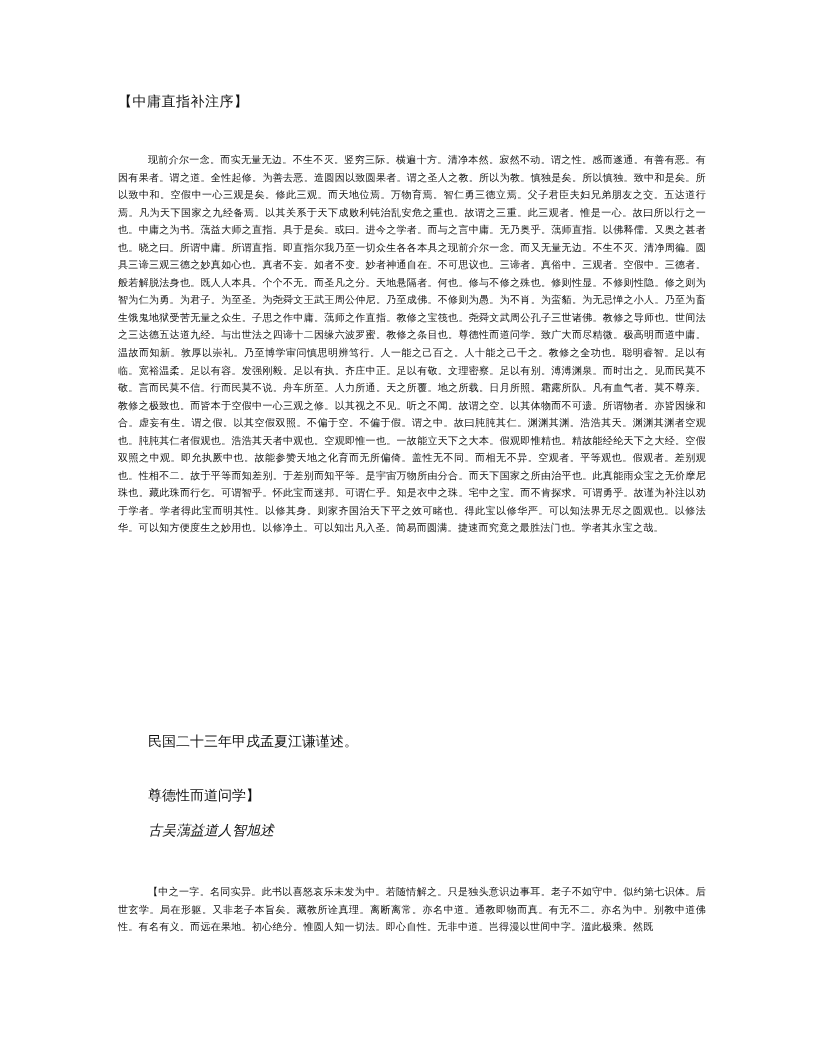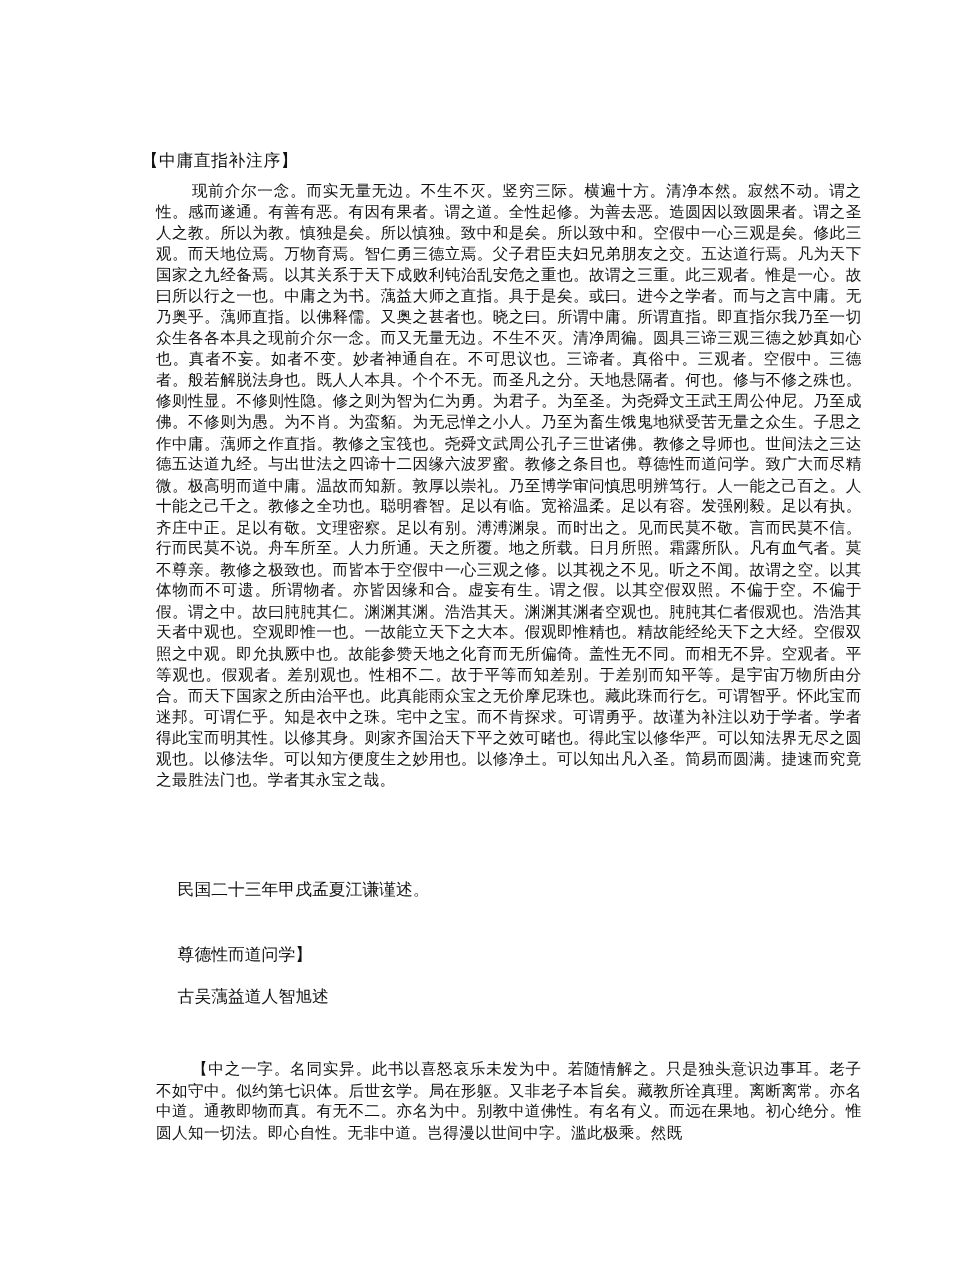--- a/index.html
+++ b/index.html
@@ -1,25 +1,25 @@
 <!DOCTYPE html>
 <html><head>
 <meta charset="utf-8">
 <style>
   html, body { margin: 0; padding: 0; background: #ffffff; }
   body { width: 816px; height: 1056px; position: relative; overflow: hidden;
          font-family: "DejaVu Serif", "Liberation Serif", serif; color: #111; }
   .page { position: absolute; left: 118px; top: 0; width: 588px; }
-  .title { position: absolute; top: 93px; left: 0; font-size: 14px; letter-spacing: 0.5px; white-space: nowrap; margin-top: 32px; }
-  .para { position: absolute; left: 12px; width: 588px; font-size: 13px; line-height: 17.55px;
+  .title { position: absolute; top: 93px; left: 0; font-size: 14px; letter-spacing: 0.5px; white-space: nowrap; }
+  .para { position: absolute; left: 0; width: 588px; font-size: 10px; line-height: 17.55px;
           text-align: justify; text-indent: 30px; letter-spacing: 0.3px; word-break: break-all; }
   .p1 { top: 151px; }
   .sig { position: absolute; top: 733px; left: 30px; font-size: 14px; white-space: nowrap; font-family: Liberation Serif, serif; }
   .h2 { position: absolute; top: 787px; left: 30px; font-size: 14px; white-space: nowrap; }
-  .author { position: absolute; top: 822px; left: 30px; font-size: 14px; white-space: nowrap; }
+  .author { position: absolute; top: 822px; left: 30px; font-size: 14px; white-space: nowrap; font-style: italic; }
   .p2 { top: 883px; text-indent: 30px; }
 </style>
 </head>
 <body>
 
 <div class="page">
   <div class="title">【中庸直指补注序】</div>
   <div class="para p1">现前介尔一念。而实无量无边。不生不灭。竖穷三际。横遍十方。清净本然。寂然不动。谓之性。感而遂通。有善有恶。有因有果者。谓之道。全性起修。为善去恶。造圆因以致圆果者。谓之圣人之教。所以为教。慎独是矣。所以慎独。致中和是矣。所以致中和。空假中一心三观是矣。修此三观。而天地位焉。万物育焉。智仁勇三德立焉。父子君臣夫妇兄弟朋友之交。五达道行焉。凡为天下国家之九经备焉。以其关系于天下成败利钝治乱安危之重也。故谓之三重。此三观者。惟是一心。故曰所以行之一也。中庸之为书。蕅益大师之直指。具于是矣。或曰。进今之学者。而与之言中庸。无乃奥乎。蕅师直指。以佛释儒。又奥之甚者也。晓之曰。所谓中庸。所谓直指。即直指尔我乃至一切众生各各本具之现前介尔一念。而又无量无边。不生不灭。清净周徧。圆具三谛三观三德之妙真如心也。真者不妄。如者不变。妙者神通自在。不可思议也。三谛者。真俗中。三观者。空假中。三德者。般若解脱法身也。既人人本具。个个不无。而圣凡之分。天地悬隔者。何也。修与不修之殊也。修则性显。不修则性隐。修之则为智为仁为勇。为君子。为至圣。为尧舜文王武王周公仲尼。乃至成佛。不修则为愚。为不肖。为蛮貊。为无忌惮之小人。乃至为畜生饿鬼地狱受苦无量之众生。子思之作中庸。蕅师之作直指。教修之宝筏也。尧舜文武周公孔子三世诸佛。教修之导师也。世间法之三达德五达道九经。与出世法之四谛十二因缘六波罗蜜。教修之条目也。尊德性而道问学。致广大而尽精微。极高明而道中庸。温故而知新。敦厚以崇礼。乃至博学审问慎思明辨笃行。人一能之己百之。人十能之己千之。教修之全功也。聪明睿智。足以有临。宽裕温柔。足以有容。发强刚毅。足以有执。齐庄中正。足以有敬。文理密察。足以有别。溥溥渊泉。而时出之。见而民莫不敬。言而民莫不信。行而民莫不说。舟车所至。人力所通。天之所覆。地之所载。日月所照。霜露所队。凡有血气者。莫不尊亲。教修之极致也。而皆本于空假中一心三观之修。以其视之不见。听之不闻。故谓之空。以其体物而不可遗。所谓物者。亦皆因缘和合。虚妄有生。谓之假。以其空假双照。不偏于空。不偏于假。谓之中。故曰肫肫其仁。渊渊其渊。浩浩其天。渊渊其渊者空观也。肫肫其仁者假观也。浩浩其天者中观也。空观即惟一也。一故能立天下之大本。假观即惟精也。精故能经纶天下之大经。空假双照之中观。即允执厥中也。故能参赞天地之化育而无所偏倚。盖性无不同。而相无不异。空观者。平等观也。假观者。差别观也。性相不二。故于平等而知差别。于差别而知平等。是宇宙万物所由分合。而天下国家之所由治平也。此真能雨众宝之无价摩尼珠也。藏此珠而行乞。可谓智乎。怀此宝而迷邦。可谓仁乎。知是衣中之珠。宅中之宝。而不肯探求。可谓勇乎。故谨为补注以劝于学者。学者得此宝而明其性。以修其身。则家齐国治天下平之效可睹也。得此宝以修华严。可以知法界无尽之圆观也。以修法华。可以知方便度生之妙用也。以修净土。可以知出凡入圣。简易而圆满。捷速而究竟之最胜法门也。学者其永宝之哉。</div>
   <div class="sig">民国二十三年甲戌孟夏江谦谨述。</div>
   <div class="h2">尊德性而道问学】</div>

